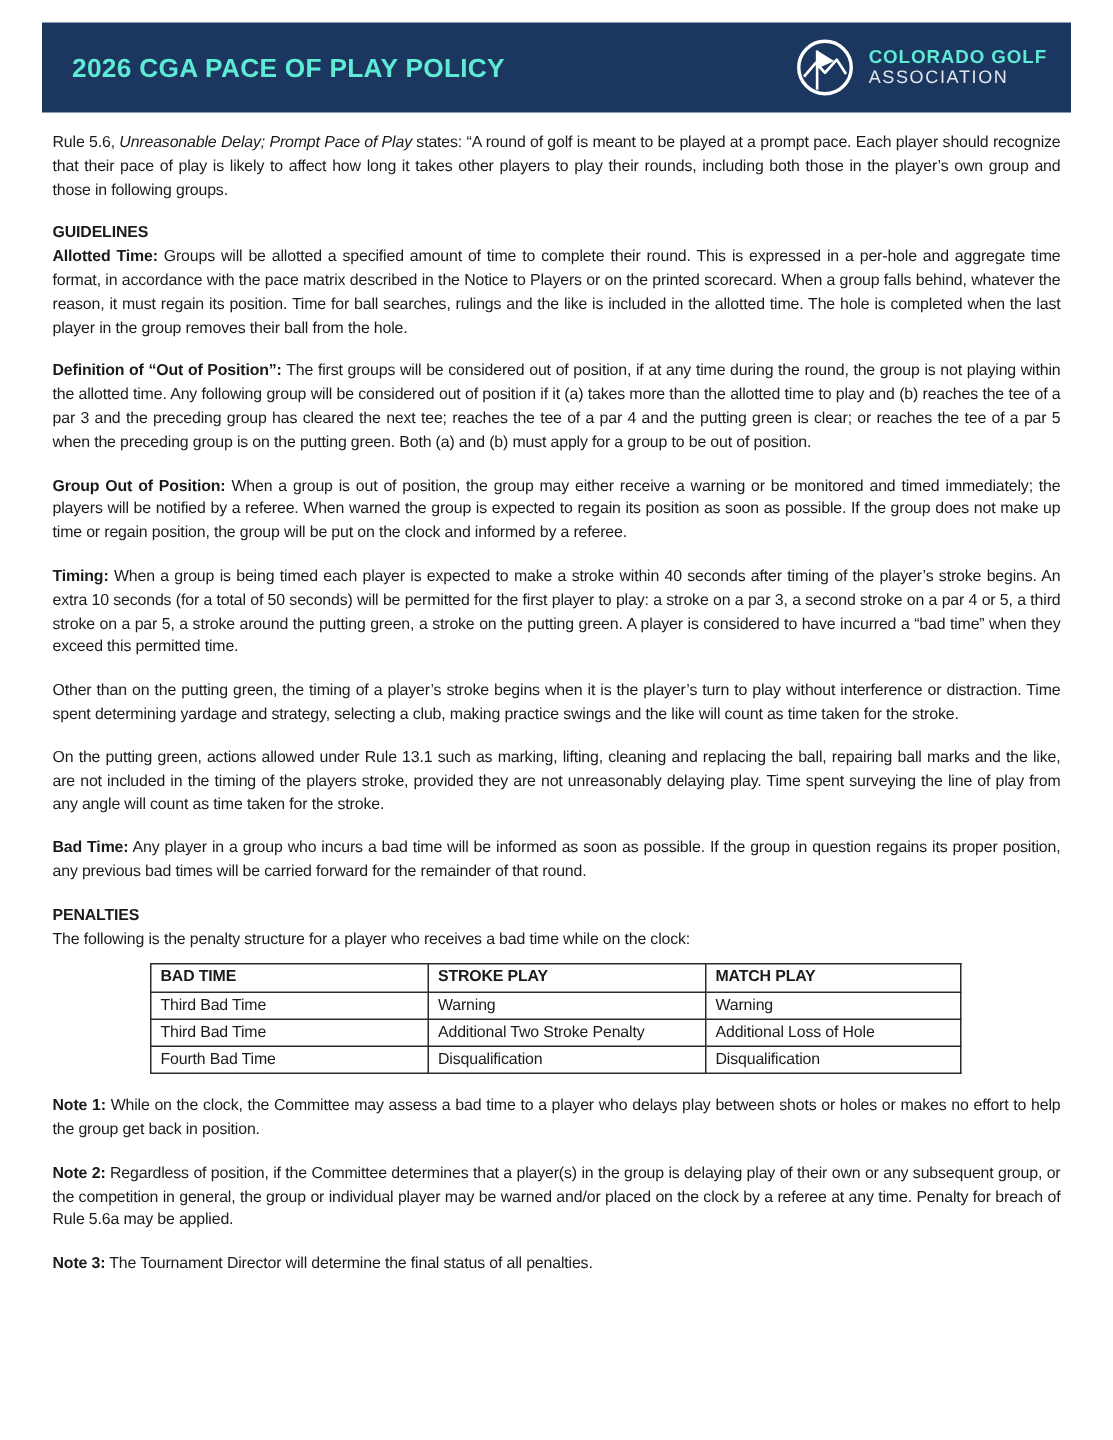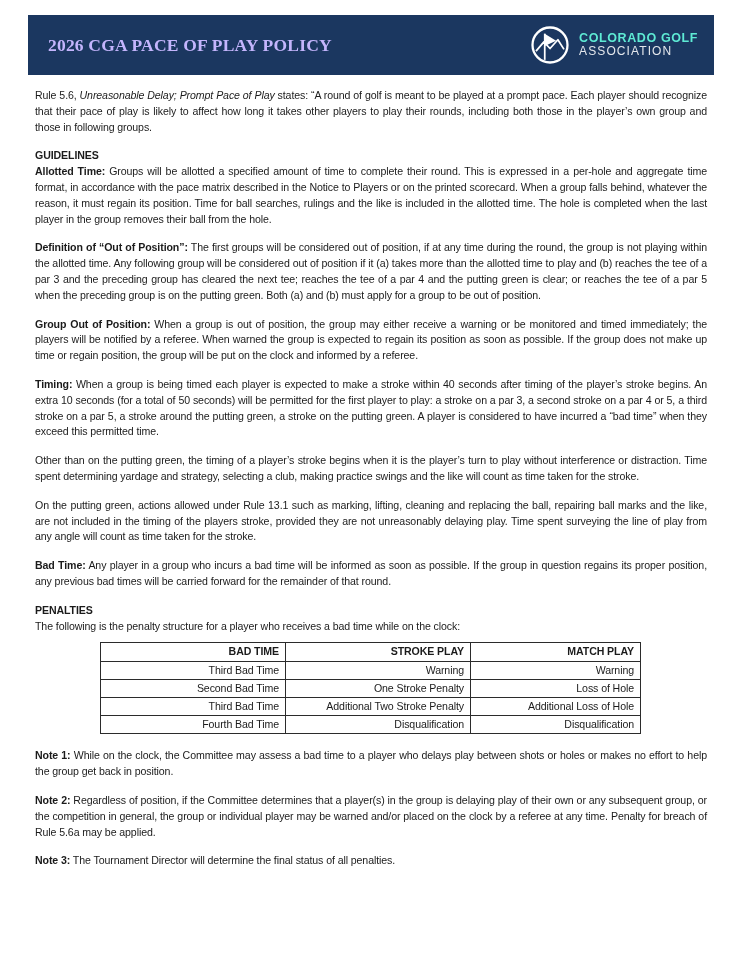--- a/index.html
+++ b/index.html
@@ -9,25 +9,24 @@
   .banner {
     margin: 15px 28px 0 28px;
     height: 60px;
     background: #1b3760;
     display: flex;
     align-items: center;
     justify-content: space-between;
     padding: 0 16px 0 20px;
   }
   .banner-title {
-    color: #c4b5fd;
+    color: #5eead4;
     font-size: 17.5px;
     font-weight: bold;
     letter-spacing: 0.2px;
-    font-family: Liberation Serif, serif;
   }
   .logo { display: flex; align-items: center; gap: 8px; }
   .logo svg { display: block; }
   .logo-text { display: flex; flex-direction: column; line-height: 1.1; }
   .logo-line1 { color: #5eead4; font-weight: bold; font-size: 12.5px; letter-spacing: 0.6px; }
   .logo-line2 { color: rgba(255,255,255,0.88); font-size: 12px; letter-spacing: 1.1px; }
 
   .content {
     margin: 13px 35px 0 35px;
     font-size: 10.6px;
@@ -50,21 +49,21 @@
     border-collapse: collapse;
     margin: 3px 0 14px 65px;
     width: 540px;
     table-layout: fixed;
   }
   table.penalty th, table.penalty td {
     border: 1px solid #2b2b2b;
     font-size: 10.6px;
     line-height: 15.2px;
     padding: 1px 6px;
-    text-align: right;
+    text-align: left;
     letter-spacing: -0.1px;
   }
   table.penalty th { font-weight: bold; }
   col.c1 { width: 185px; }
   col.c2 { width: 185px; }
   col.c3 { width: 170px; }
 </style>
 </head>
 <body>
 
@@ -122,25 +121,20 @@
         <th>MATCH PLAY</th>
       </tr>
     </thead>
     <tbody>
       <tr>
         <td>Third Bad Time</td>
         <td>Warning</td>
         <td>Warning</td>
       </tr>
       <tr>
-        <td>Second Bad Time</td>
-        <td>One Stroke Penalty</td>
-        <td>Loss of Hole</td>
-      </tr>
-      <tr>
         <td>Third Bad Time</td>
         <td>Additional Two Stroke Penalty</td>
         <td>Additional Loss of Hole</td>
       </tr>
       <tr>
         <td>Fourth Bad Time</td>
         <td>Disqualification</td>
         <td>Disqualification</td>
       </tr>
     </tbody>

